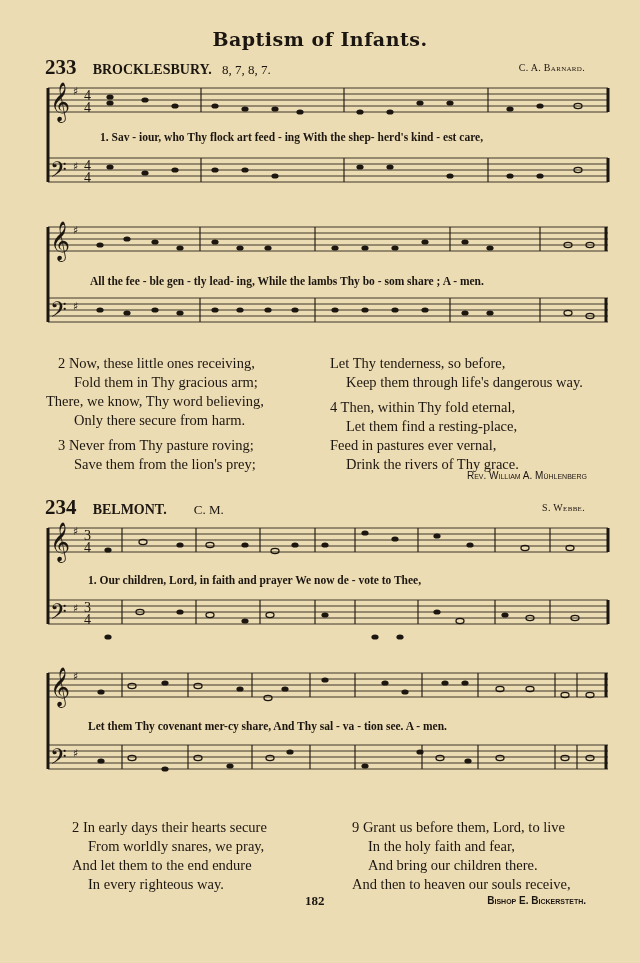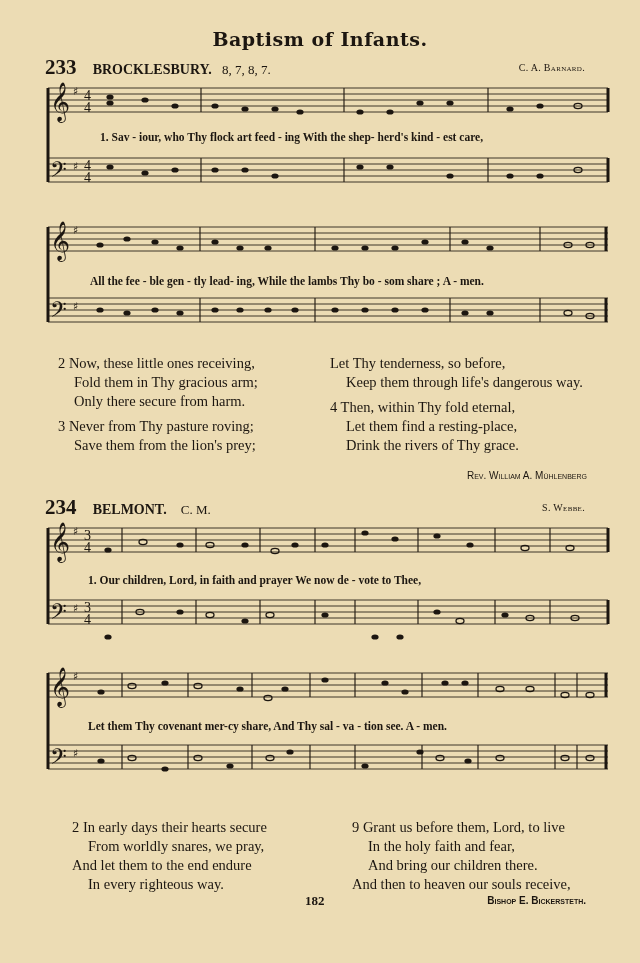--- a/index.html
+++ b/index.html
@@ -273,37 +273,39 @@
       <ellipse cx="590" cy="758" rx="4" ry="2.6"></ellipse>
   </g>
 </svg>
 
 <div class="abs lyric" style="left:100px;top:131px;text-align:right;">1. Sav - iour, who  Thy flock  art  feed - ing  With  the  shep- herd's kind  -  est  care,</div>
 <div class="abs lyric" style="left:90px;top:275px;">All  the  fee - ble  gen - tly  lead- ing, While  the lambs  Thy  bo - som share ;  A - men.</div>
 
 <div class="abs" style="left:58px;top:354px;">
   <div class="verse">2 Now, these little ones receiving,</div>
   <div class="verse indent">Fold them in Thy gracious arm;</div>
+  <div class="verse" style="margin-left:-12px;">There, we know, Thy word believing,</div>
   <div class="verse indent">Only there secure from harm.</div>
   <div class="verse gap">3 Never from Thy pasture roving;</div>
   <div class="verse indent">Save them from the lion's prey;</div>
 </div>
 <div class="abs" style="left:330px;top:354px;">
   <div class="verse">Let Thy tenderness, so before,</div>
   <div class="verse indent">Keep them through life's dangerous way.</div>
   <div class="verse gap">4 Then, within Thy fold eternal,</div>
   <div class="verse indent">Let them find a resting-place,</div>
+  <div class="verse">Feed in pastures ever vernal,</div>
   <div class="verse indent">Drink the rivers of Thy grace.</div>
 </div>
 <div class="abs credit" style="right:53px;top:470px;font-weight:normal;">Rev. William A. Mühlenberg</div>
 
 <div class="abs hymn-head" style="left:45px;top:495px;">
   <span class="hymn-num">234</span>
   <span class="tune" style="margin-left:12px;">BELMONT.</span>
-  <span class="meter" style="margin-left:10px;">C. M.</span>
+  <span class="meter" style="margin-left:23px;">C. M.</span>
 </div>
 <div class="abs composer" style="right:55px;top:502px;">S. Webbe.</div>
 
 <div class="abs lyric" style="left:88px;top:574px;">1. Our  children, Lord,  in   faith and prayer   We   now   de - vote   to   Thee,</div>
 <div class="abs lyric" style="left:88px;top:720px;">Let them Thy  covenant  mer-cy share,  And   Thy sal - va - tion  see.          A - men.</div>
 
 <div class="abs" style="left:72px;top:818px;">
   <div class="verse">2 In early days their hearts secure</div>
   <div class="verse indent">From worldly snares, we pray,</div>
   <div class="verse">And let them to the end endure</div>

